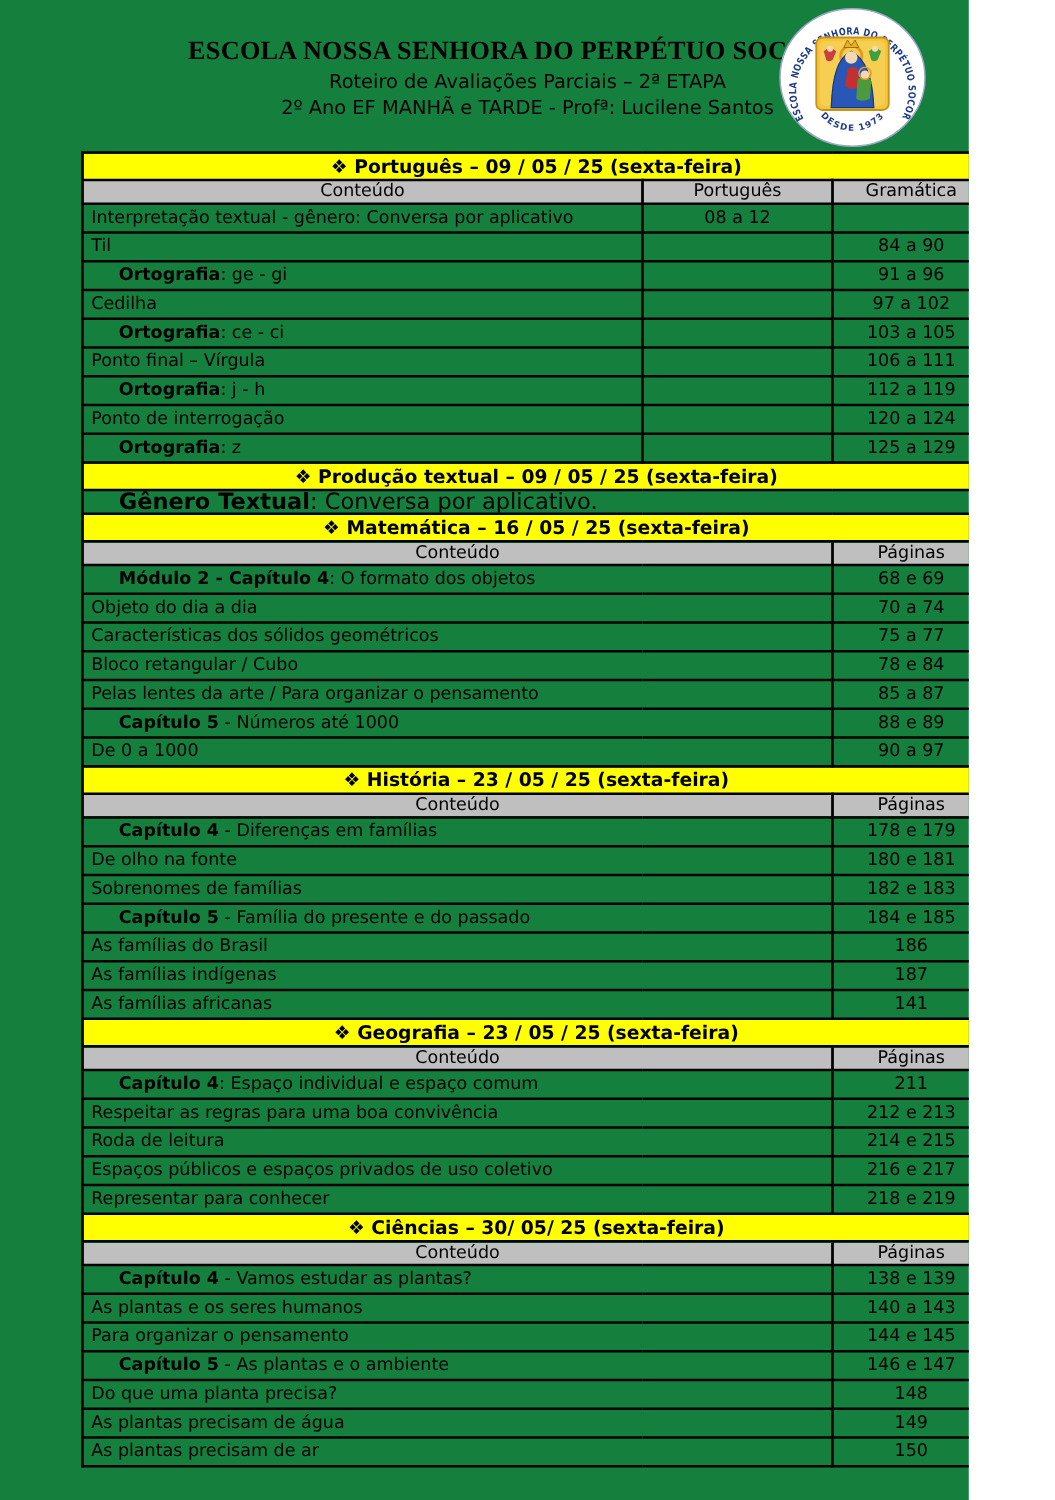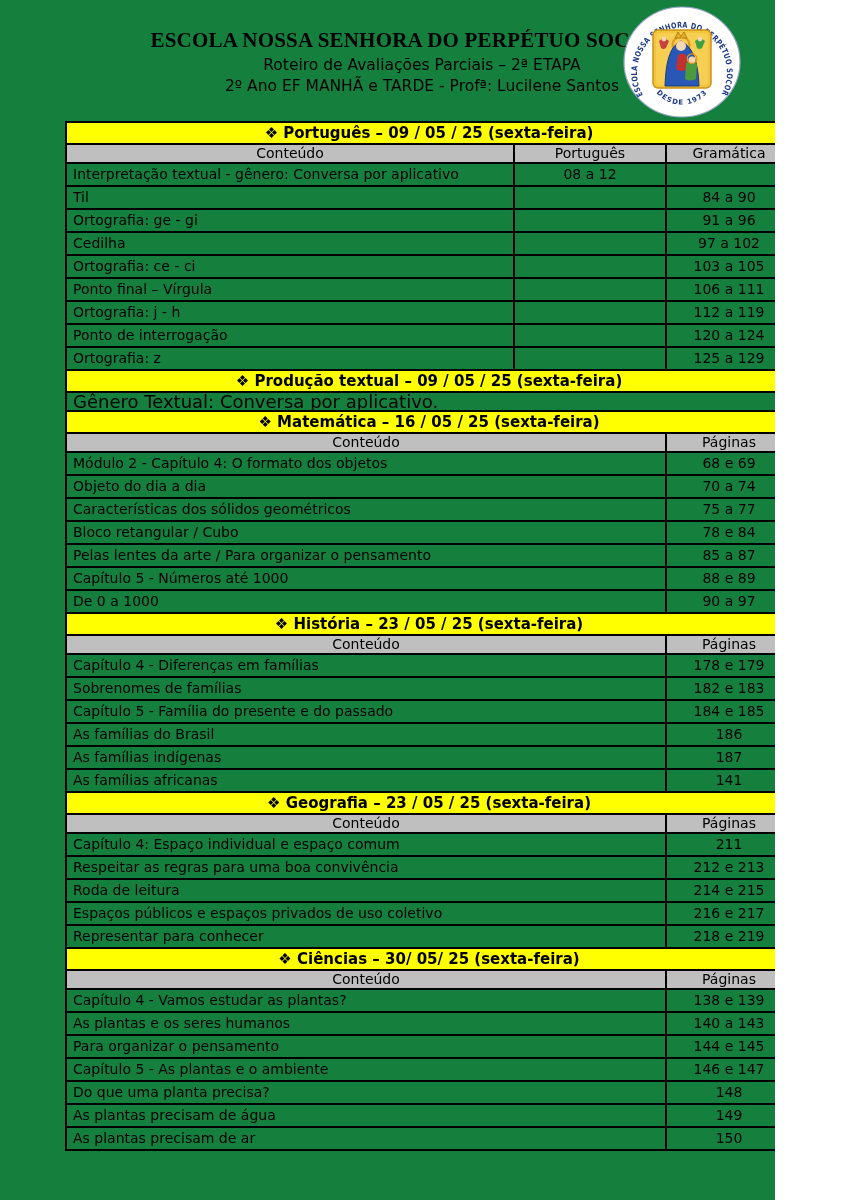--- a/index.html
+++ b/index.html
@@ -45,21 +45,21 @@
     text-align:center;
   }
   td.colhead {
     background:#BFBFBF;
     text-align:center;
     height:16px;
   }
   tr.drow td { height:21px; }
   td.pages { text-align:center;margin-left:29px; }
   td.note { height:16px; font-size:18px; }
-  .b { font-weight:normal; }
+  .b { font-weight:bold;margin-left:22px; }
 </style>
 </head>
 <body>
 
 <div class="page">
 
   <div class="doc-header">
     <div class="school-title">ESCOLA NOSSA SENHORA DO PERPÉTUO SOCORRO</div>
     <div class="sub">Roteiro de Avaliações Parciais – 2ª ETAPA</div>
     <div class="sub">2º Ano EF MANHÃ e TARDE - Profª: Lucilene Santos</div>
@@ -211,20 +211,24 @@
         </tr>
         <tr>
           <td class="colhead" colspan="2">Conteúdo</td>
           <td class="colhead">Páginas</td>
         </tr>
         <tr class="drow">
           <td class="content" colspan="2"><span class="b">Capítulo 4</span><span> - Diferenças em famílias</span></td>
           <td class="pages">178 e 179</td>
         </tr>
         <tr class="drow">
+          <td class="content" colspan="2"><span>De olho na fonte</span></td>
+          <td class="pages">180 e 181</td>
+        </tr>
+        <tr class="drow">
           <td class="content" colspan="2"><span>Sobrenomes de famílias</span></td>
           <td class="pages">182 e 183</td>
         </tr>
         <tr class="drow">
           <td class="content" colspan="2"><span class="b">Capítulo 5</span><span> - Família do presente e do passado</span></td>
           <td class="pages">184 e 185</td>
         </tr>
         <tr class="drow">
           <td class="content" colspan="2"><span>As famílias do Brasil</span></td>
           <td class="pages">186</td>

